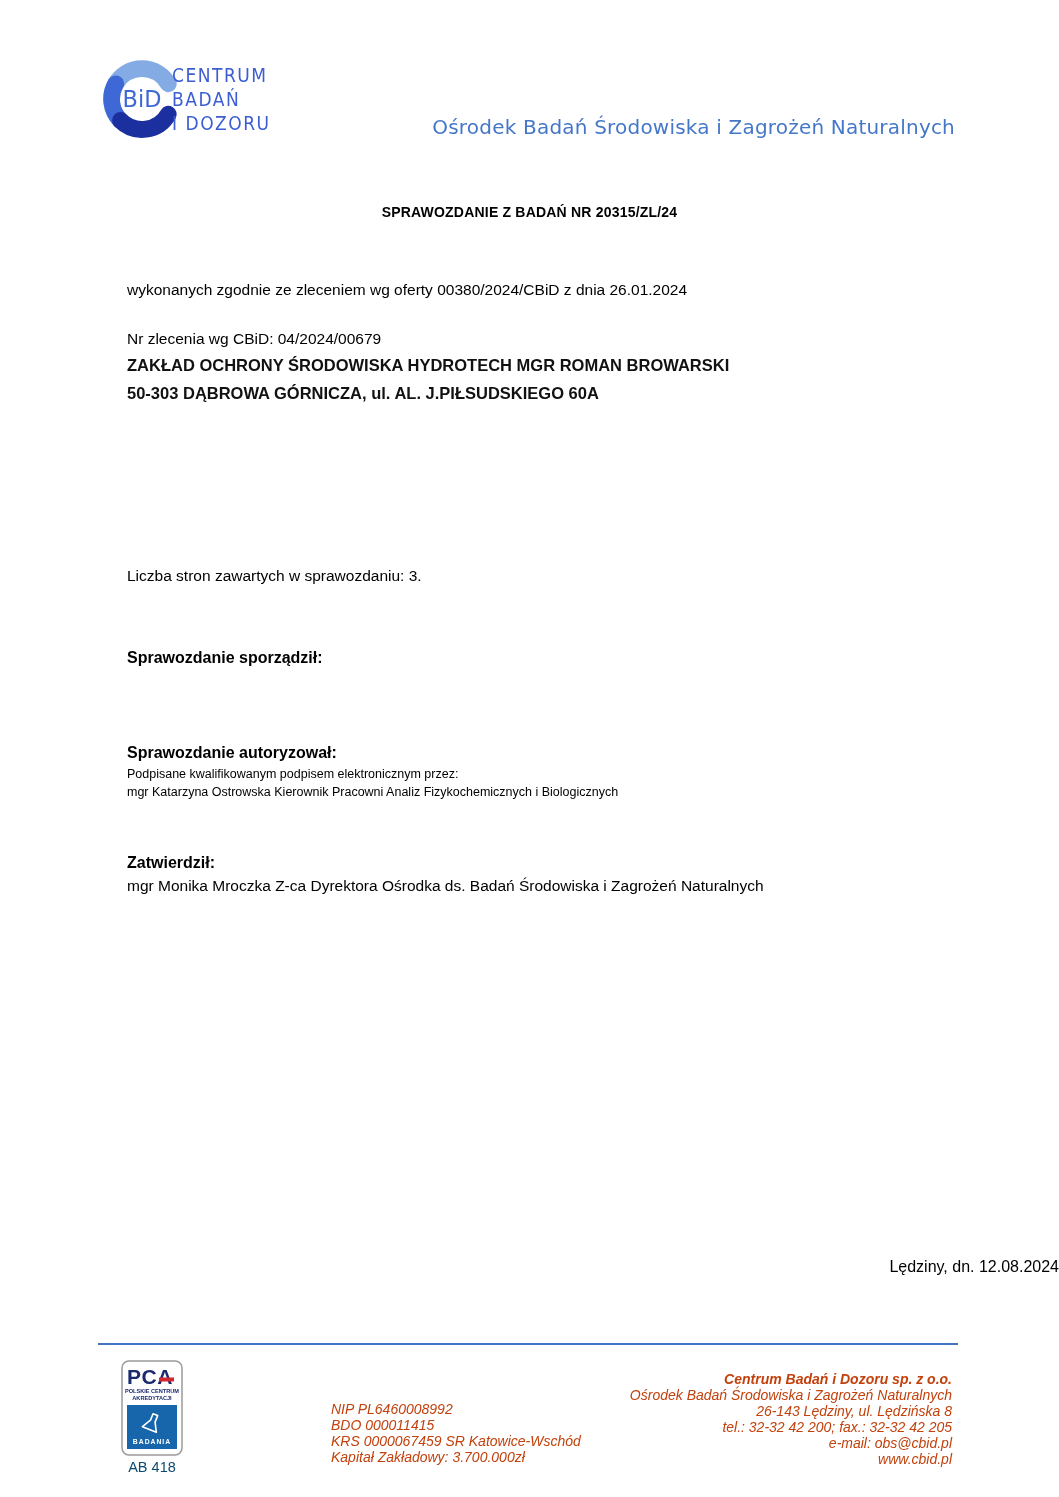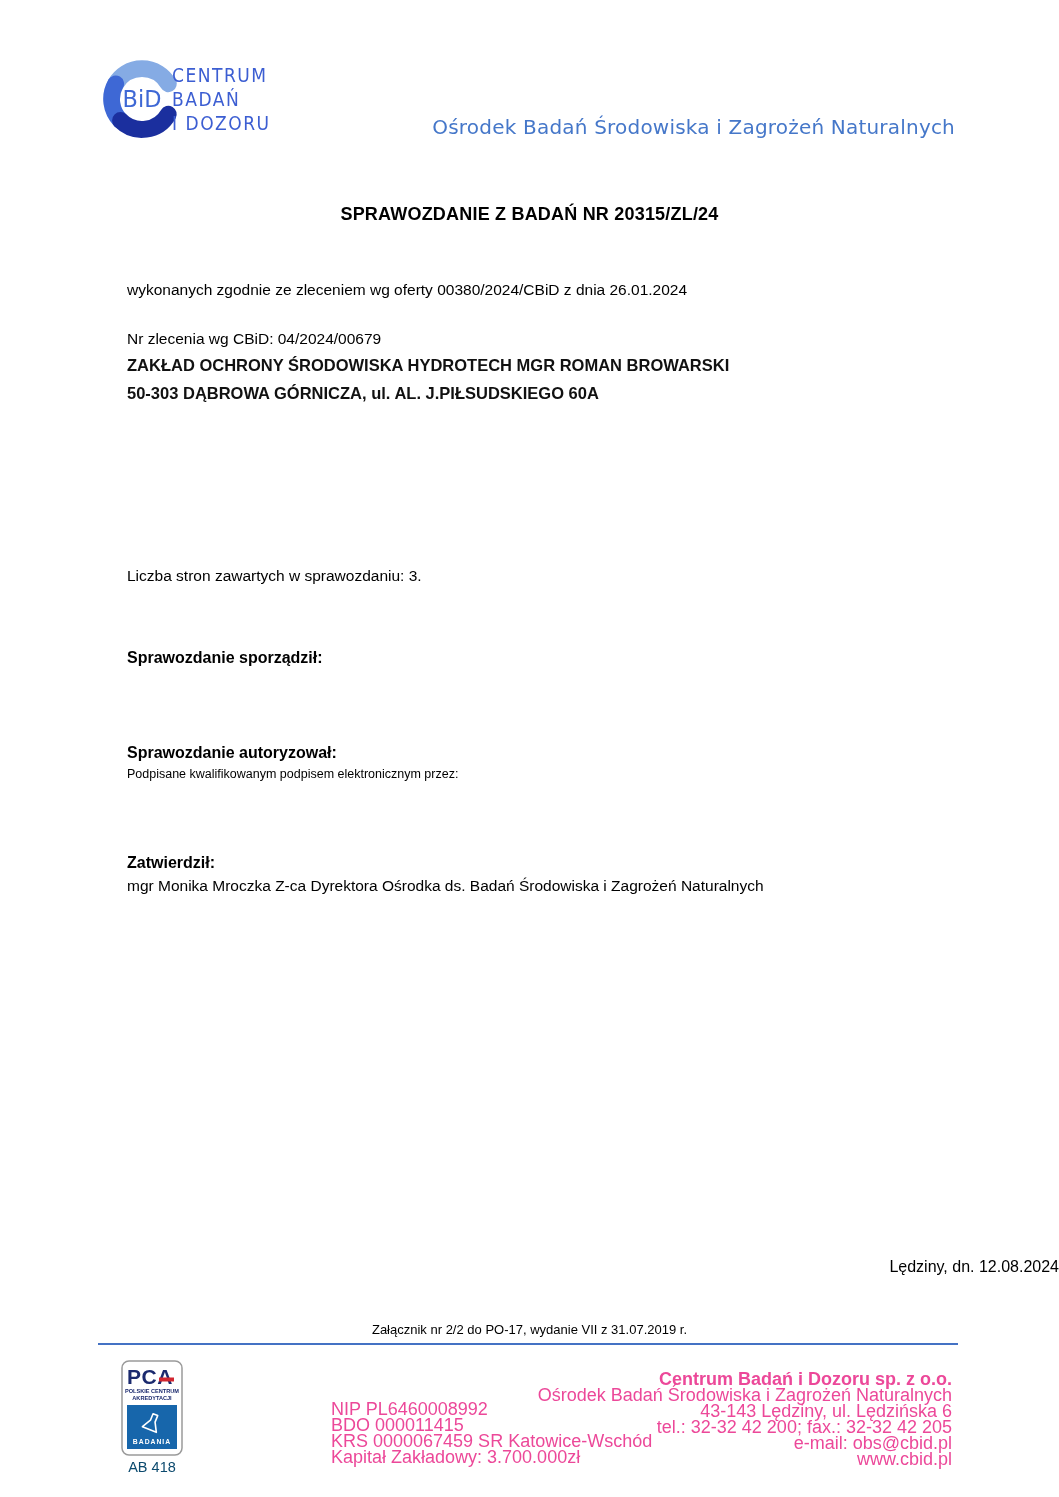--- a/index.html
+++ b/index.html
@@ -36,21 +36,21 @@
     font-family: "DejaVu Sans", sans-serif;
     color: #4577c9;
     font-size: 20px;
     letter-spacing: 0.2px;
   }
 
   
   .doc-title {
     left: 0; right: 0; top: 204px;
     text-align: center;
-    font-size: 18px;
+    font-size: 14px;
     font-weight: bold;
     color: #000;
     letter-spacing: 0.2px;
   }
   .t { font-size: 15.5px; color: #000; }
   .subtitle   { left: 127px; top: 281px; }
   .order-no   { left: 127px; top: 330px; }
   .client-1   { left: 127px; top: 356px; font-size: 16.5px; font-weight: bold; }
   .client-2   { left: 127px; top: 384px; font-size: 16.5px; font-weight: bold; }
   .pages-line { left: 127px; top: 567px; }
@@ -76,23 +76,24 @@
 
   
   .pca-badge { left: 121px; top: 1360px; width: 62px; height: 96px; }
   .pca-cert {
     left: 114px; top: 1459px; width: 76px;
     text-align: center;
     font-size: 14.5px;
     color: #0c4a6e;
   }
   .blue-small {
-    color: #ec4899;
-    font-size: 18px;
+    color: #c2410c;
+    font-size: 14px;
     line-height: 16px;
+    font-style: italic;
   }
   .registry-block { left: 331px; top: 1401px; }
   .company-block  { right: 107px; top: 1371px; text-align: right; }
   .company-name   { font-weight: bold; }
 </style>
 </head>
 <body>
 
 <div class="page">
 
@@ -117,26 +118,26 @@
   <div class="abs t order-no">Nr zlecenia wg CBiD: 04/2024/00679</div>
   <div class="abs client-1">ZAKŁAD OCHRONY ŚRODOWISKA HYDROTECH MGR ROMAN BROWARSKI</div>
   <div class="abs client-2">50-303 DĄBROWA GÓRNICZA, ul. AL. J.PIŁSUDSKIEGO 60A</div>
 
   <div class="abs t pages-line">Liczba stron zawartych w sprawozdaniu: 3.</div>
 
   <div class="abs sec-label prep-label">Sprawozdanie sporządził:</div>
 
   <div class="abs sec-label auth-label">Sprawozdanie autoryzował:</div>
   <div class="abs t auth-note">Podpisane kwalifikowanym podpisem elektronicznym przez:</div>
+  <div class="abs t auth-value">mgr Katarzyna Ostrowska Kierownik Pracowni Analiz Fizykochemicznych i Biologicznych</div>
 
   <div class="abs sec-label appr-label">Zatwierdził:</div>
   <div class="abs t appr-value">mgr Monika Mroczka Z-ca Dyrektora Ośrodka ds. Badań Środowiska i Zagrożeń Naturalnych</div>
 
   <div class="abs t place-date">Lędziny,  dn. 12.08.2024</div>
-  <div class="abs t attach-info">Załącznik nr 2/2 do PO-17, wydanie VII z 31.07.2019 r.</div>
 
   <div class="abs footer-rule"></div>
 
   <svg class="abs pca-badge" viewBox="0 0 62 96" aria-hidden="true">
     <rect x="1" y="1" width="60" height="94" rx="7" fill="#ffffff" stroke="#9a9a9a" stroke-width="1.5"></rect>
     <text x="29" y="24" text-anchor="middle" font-family="Liberation Sans, sans-serif" font-size="21" font-weight="bold" fill="#1b2a6e" letter-spacing="0.5">PCA</text>
     <rect x="38" y="17.5" width="15" height="4" fill="#d22730"></rect>
     <text x="31" y="33" text-anchor="middle" font-family="Liberation Sans, sans-serif" font-size="5.6" font-weight="bold" fill="#1b2a6e">POLSKIE CENTRUM</text>
     <text x="31" y="40" text-anchor="middle" font-family="Liberation Sans, sans-serif" font-size="5.6" font-weight="bold" fill="#1b2a6e">AKREDYTACJI</text>
     <rect x="6" y="45" width="50" height="44" fill="#1766ab"></rect>
@@ -150,19 +151,19 @@
   <div class="abs blue-small registry-block">
     <div>NIP PL6460008992</div>
     <div>BDO 000011415</div>
     <div>KRS 0000067459 SR Katowice-Wschód</div>
     <div>Kapitał Zakładowy: 3.700.000zł</div>
   </div>
 
   <div class="abs blue-small company-block">
     <div class="company-name">Centrum Badań i Dozoru sp. z o.o.</div>
     <div>Ośrodek Badań Środowiska i Zagrożeń Naturalnych</div>
-    <div>43-143 Lędziny, ul. Lędzińska 6</div>
+    <div>26-143 Lędziny, ul. Lędzińska 8</div>
     <div>tel.: 32-32 42 200; fax.: 32-32 42 205</div>
     <div>e-mail: obs@cbid.pl</div>
     <div>www.cbid.pl</div>
   </div>
 
 </div>
 
 </body></html>

